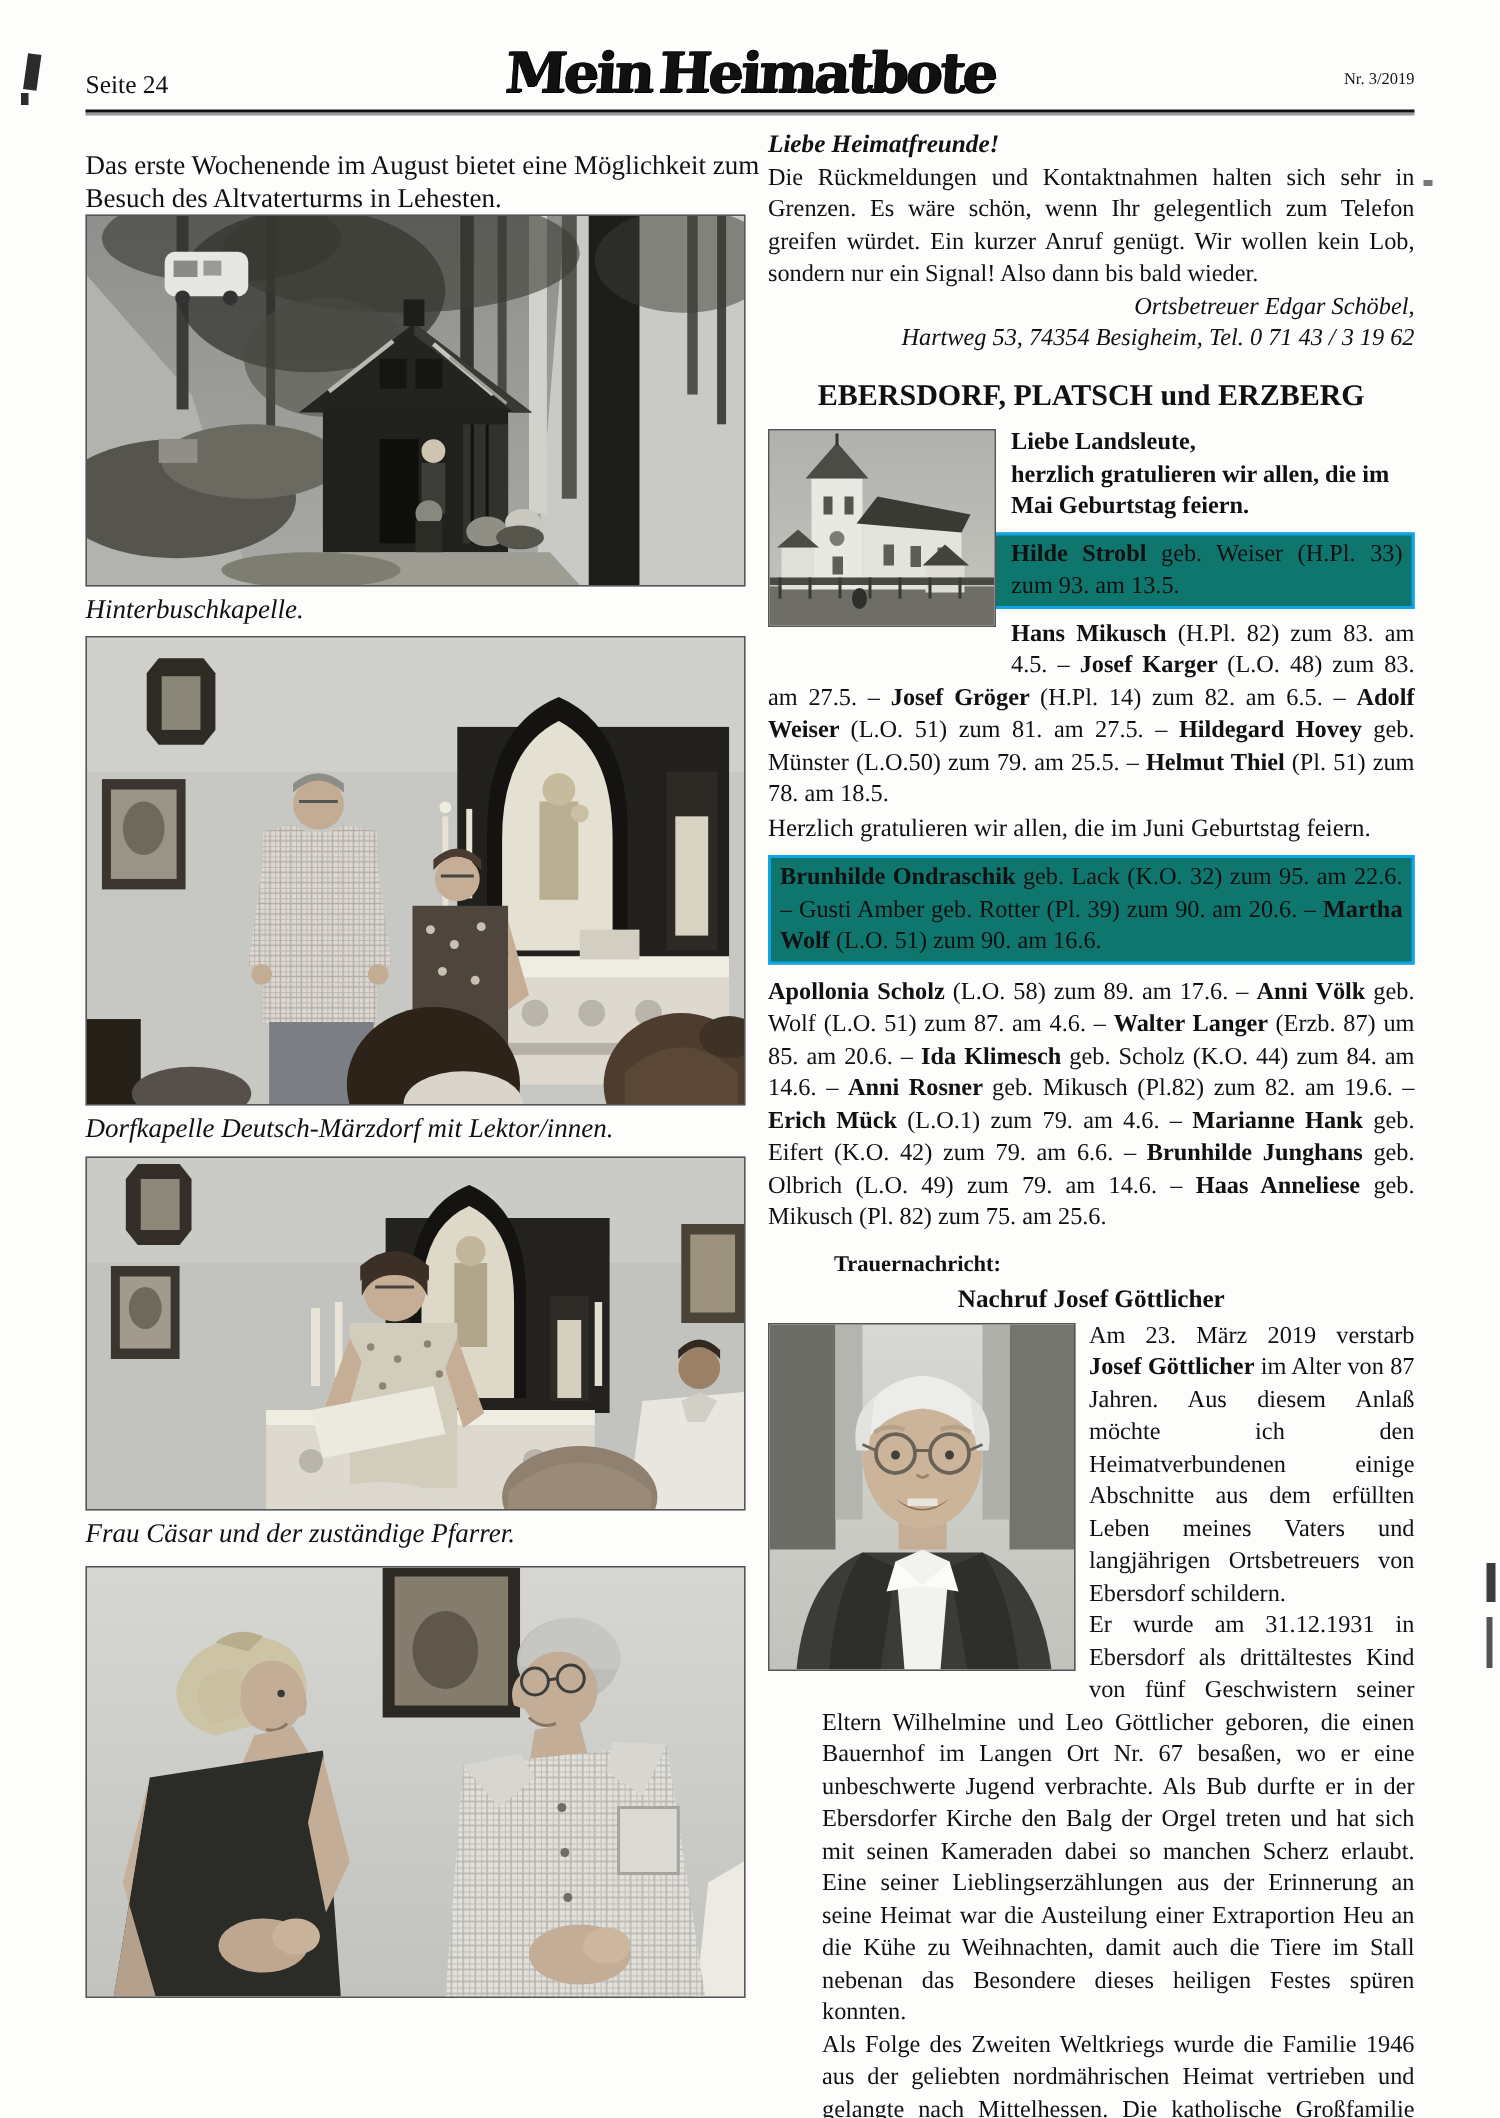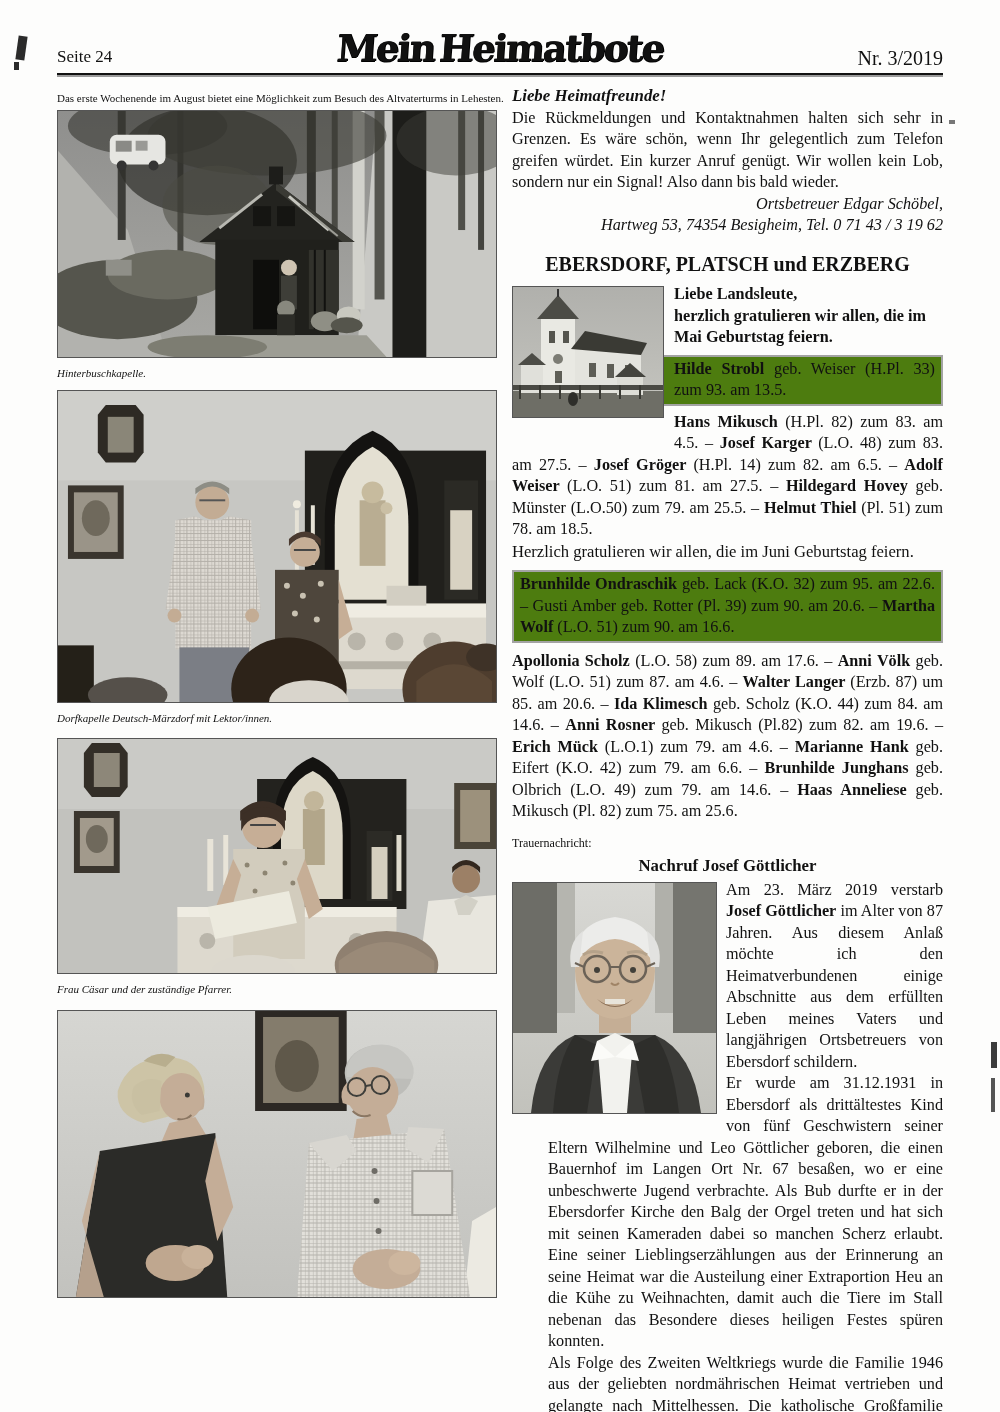--- a/index.html
+++ b/index.html
@@ -2,53 +2,53 @@
 <html><head>
 <meta charset="utf-8">
 <style>
   html,body{margin:0;padding:0;background:#e8e8e6;}
   .page{
     position:relative;width:1000px;height:1412px;margin:0 auto;background:#fdfdfc;
     font-family:"Liberation Serif",serif;color:#111;overflow:hidden;
   }
   
   .hdr-left{position:absolute;left:57px;top:47px;font-size:17px;}
-  .hdr-right{position:absolute;right:57px;top:47px;font-size:20px;}
+  .hdr-right{position:absolute;right:57px;top:47px;font-size:11px;}
   .masthead{
     position:absolute;left:0;right:0;top:26px;text-align:center;
     font-family:"DejaVu Serif",serif;font-weight:bold;font-size:37px;
     letter-spacing:-2px;word-spacing:-6px;transform:skewX(-4deg);
     text-shadow:1px 0 0 #000,0 1px 0 #000;
   }
   .hrule{position:absolute;left:57px;right:57px;top:73px;height:2px;background:#111;box-shadow:0 2px 0 #9a9a9a;}
   
-  .col-left{position:absolute;left:57px;top:88px;width:460px;font-size:11px;line-height:21.5px;}
+  .col-left{position:absolute;left:57px;top:100px;width:460px;font-size:18px;line-height:21.5px;}
   .col-right{position:absolute;left:512px;top:85px;width:431px;font-size:16.2px;line-height:21.5px;}
   .just{text-align:justify;}
   .caption{font-style:italic;margin:5px 0 0 0;}
   .photo{border:1px solid #555;background:#bbb;overflow:hidden;}
   .photo svg{display:block;width:100%;height:100%;}
   .ph1{width:438px;height:246px;margin-top:0;}
   .ph2{width:438px;height:311px;}
   .ph3{width:438px;height:234px;}
   .ph4{width:438px;height:286px;}
   .m-photo2{margin-top:6px;} .m-photo3{margin-top:8px;} .m-photo4{margin-top:10px;}
   
   .greet-head{font-weight:bold;margin:0 0 1px 0;font-size:16.8px;font-style:italic;}
   .signature{font-style:italic;text-align:right;margin:0;}
   .section-title{font-weight:bold;text-align:center;margin:17px 0 9px 0;font-size:20px;}
   .church-photo{float:left;width:150px;height:130px;margin:2px 10px 34px 0;}
   .may-intro{font-weight:bold;}
-  .tbox{border:2px solid #a3a3a3;background:#4d7c0f;padding:2px 6px;}
+  .tbox{border:2px solid #0ea5e9;background:#0f766e;padding:2px 6px;}
   .box1{margin-top:6px;}
   .namelist{margin-top:6px;}
   .june-head{font-weight:normal;font-size:16.6px;}
   .june-box{margin-top:8px;}
   .june-list{margin-top:8px;}
-  .trauer{font-weight:normal;margin-top:10px;font-size:12px;}
+  .trauer{font-weight:bold;margin-top:10px;font-size:15px;margin-left:44px;}
   .nachruf{font-weight:bold;text-align:center;margin-top:1px;font-size:16.8px;}
   .obit{margin-top:3px;}
   .portrait{float:left;width:203px;height:230px;margin:2px 9px 6px 0;}
   .obit p{margin:0;padding-left:36px;}
   
   .art{position:absolute;background:#2b2b2b;}
   .art-a{left:17px;top:36px;width:9px;height:24px;transform:rotate(8deg);}
   .art-b{left:14px;top:62px;width:5px;height:8px;}
   .art-c{right:3px;top:1042px;width:6px;height:26px;background:#3c3c3c;}
   .art-d{right:5px;top:1078px;width:4px;height:34px;background:#555;}

